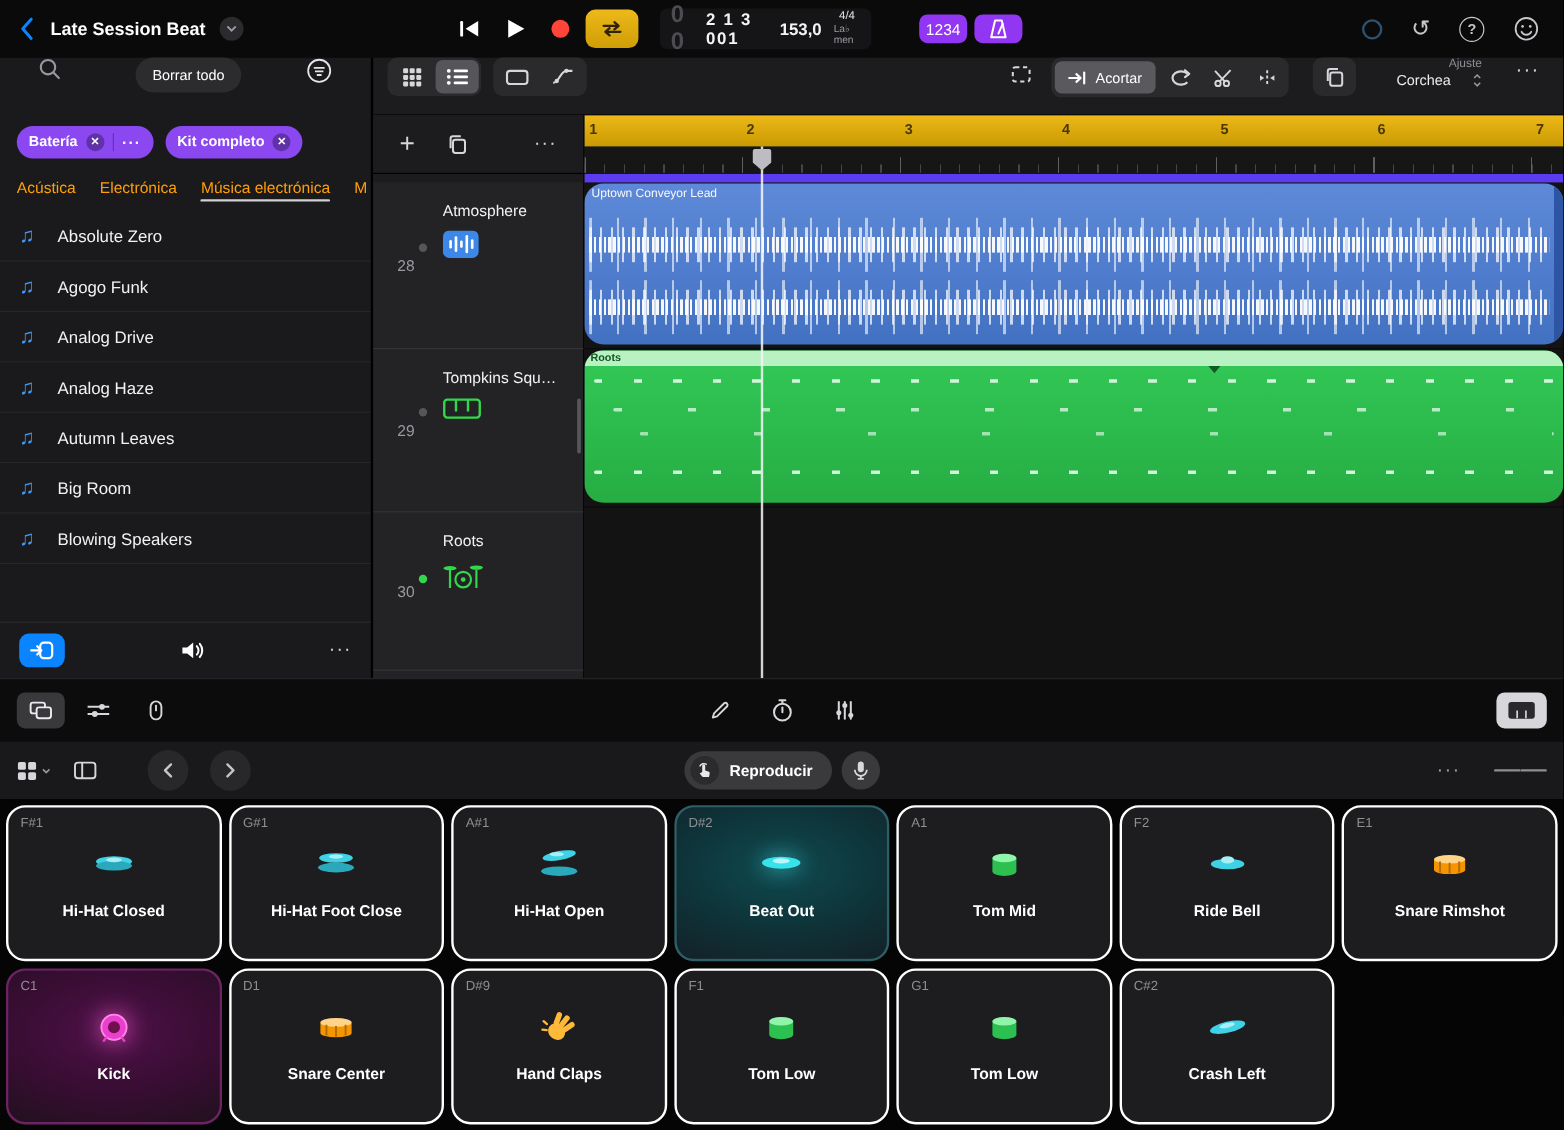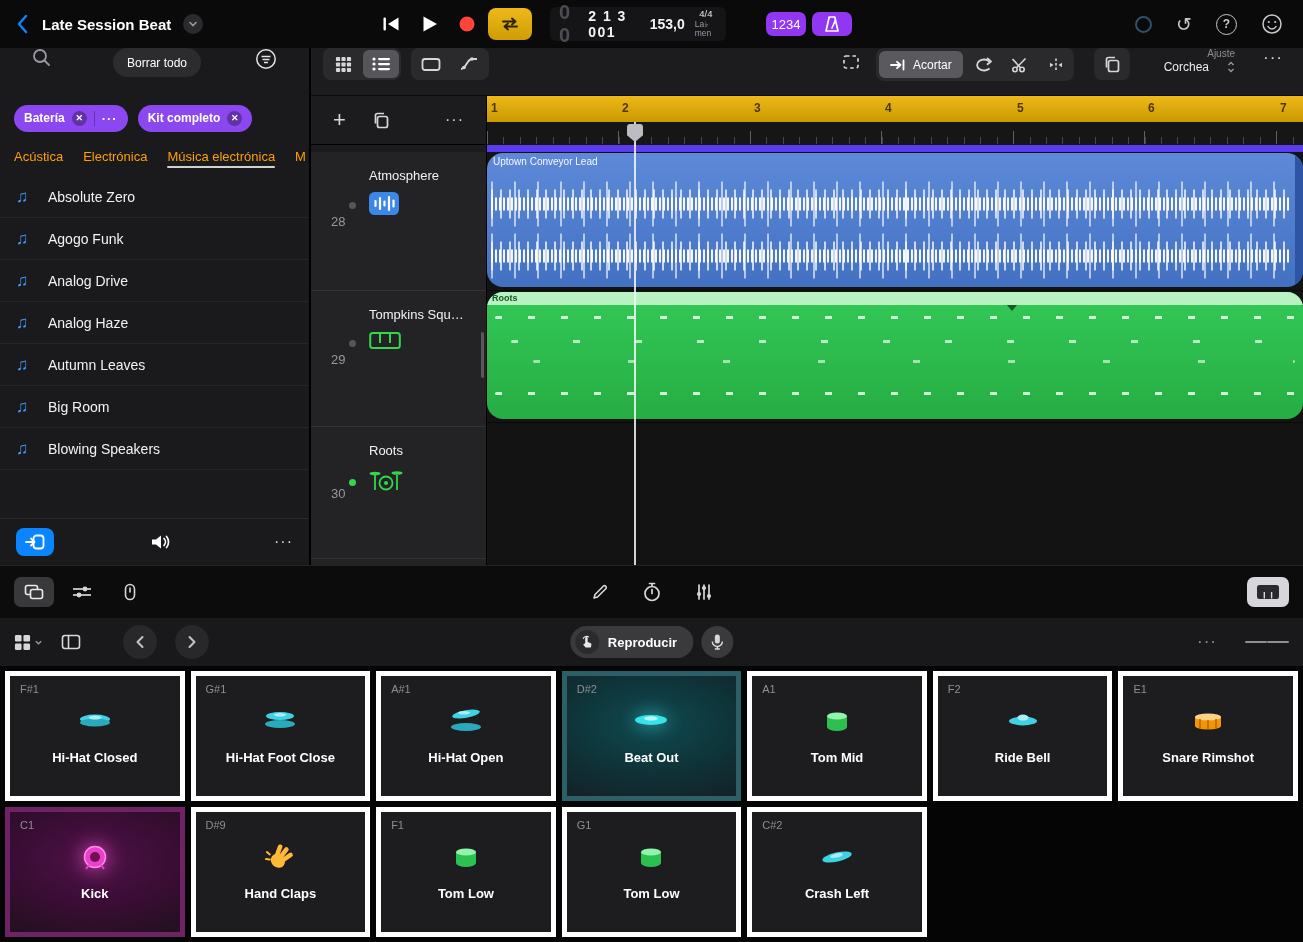--- a/index.html
+++ b/index.html
@@ -130,21 +130,21 @@
   .play-center{position:absolute;left:50%;transform:translateX(-50%);display:flex;align-items:center;gap:8px}
   .play-pill{height:32px;background:#3a3a3d;border-radius:16px;display:flex;align-items:center;gap:9px;padding:0 16px 0 5px;font-size:13px;font-weight:bold}
   .hand-wrap{width:24px;height:24px;border-radius:50%;background:#2b2b2e;display:flex;align-items:center;justify-content:center}
   .mic-circle{width:32px;height:32px;border-radius:50%;background:#3a3a3d}
   .play-right{margin-left:auto;display:flex;align-items:center;gap:28px;color:#98989f}
   .pb-more{font-size:17px;letter-spacing:1px}
   .handle-lines span{display:block;width:22px;height:2.2px;background:#8e8e93;border-radius:1px;margin:4px 0}
 
   
   .padgrid{position:absolute;left:0;right:0;top:666px;bottom:0;background:#050506;display:grid;grid-template-columns:repeat(7,1fr);grid-template-rows:1fr 1fr;gap:6px;padding:5px}
-  .pad{position:relative;background:#1d1d1f;border:5px solid #ffffff;border-radius:0;cursor:pointer}
+  .pad{position:relative;background:#1d1d1f;border:2px solid #ffffff;border-radius:16px;cursor:pointer}
   .pad-note{position:absolute;top:7px;left:10px;font-size:11px;color:#8e8e93}
   .pad-icon{position:absolute;top:27%;left:50%;transform:translate(-50%,0)}
   .pad-name{position:absolute;left:0;right:0;top:62%;text-align:center;font-size:13px;font-weight:bold;color:#fff}
   .pad.sel-teal{background:radial-gradient(120% 95% at 50% 40%,#0f4a50 0%,#0e3338 42%,#13232a 72%,#191c1e 100%);border-color:#2d5f66}
   .pad.sel-teal .pad-icon{filter:drop-shadow(0 0 9px rgba(64,220,230,.8))}
   .pad.sel-pink{background:radial-gradient(120% 95% at 50% 40%,#4e1147 0%,#380d33 42%,#241020 72%,#1b161a 100%);border-color:#6e2364}
   .pad.sel-pink .pad-icon{filter:drop-shadow(0 0 10px rgba(255,90,220,.85))}
 </style>
 </head>
 <body>
@@ -707,20 +707,33 @@
       <span class="pad-icon"><svg width="30" height="28" viewBox="0 0 30 28">
             <circle cx="15" cy="13" r="11" fill="#eb3fd0"></circle>
             <circle cx="15" cy="13" r="10.5" fill="none" stroke="#ff8ae6" stroke-width="1.5"></circle>
             <circle cx="15" cy="13" r="5" fill="#70104f"></circle>
             <line x1="6" y1="25" x2="9" y2="21" stroke="#eb3fd0" stroke-width="2"></line>
             <line x1="24" y1="25" x2="21" y2="21" stroke="#eb3fd0" stroke-width="2"></line>
           </svg></span>
       <span class="pad-name">Kick</span>
     </div>
     <div class="pad">
+      <span class="pad-note">D1</span>
+      <span class="pad-icon"><svg width="34" height="26" viewBox="0 0 34 26">
+            <path d="M4 9 v9 a13 3.4 0 0 0 26 0 V9z" fill="#f59500"></path>
+            <ellipse cx="17" cy="9" rx="13" ry="3.6" fill="#ffd488"></ellipse>
+            <g stroke="#b36a00" stroke-width="1.6">
+              <line x1="9" y1="11" x2="9" y2="20"></line>
+              <line x1="17" y1="12" x2="17" y2="21"></line>
+              <line x1="25" y1="11" x2="25" y2="20"></line>
+            </g>
+          </svg></span>
+      <span class="pad-name">Snare Center</span>
+    </div>
+    <div class="pad">
       <span class="pad-note">D#9</span>
       <span class="pad-icon"><svg width="32" height="28" viewBox="0 0 32 28">
             <g transform="rotate(38 16 14)" fill="#ffb938">
               <rect x="13.5" y="1" width="4.6" height="13" rx="2.3"></rect>
               <rect x="8" y="2.6" width="4.6" height="12" rx="2.3" transform="rotate(-18 10.3 8.6)"></rect>
               <rect x="19" y="2.6" width="4.6" height="12" rx="2.3" transform="rotate(18 21.3 8.6)"></rect>
               <ellipse cx="16" cy="17.5" rx="7.5" ry="6.5"></ellipse>
             </g>
             <g stroke="#ffb938" stroke-width="2" stroke-linecap="round">
               <line x1="3" y1="8" x2="5.8" y2="10.4"></line>

